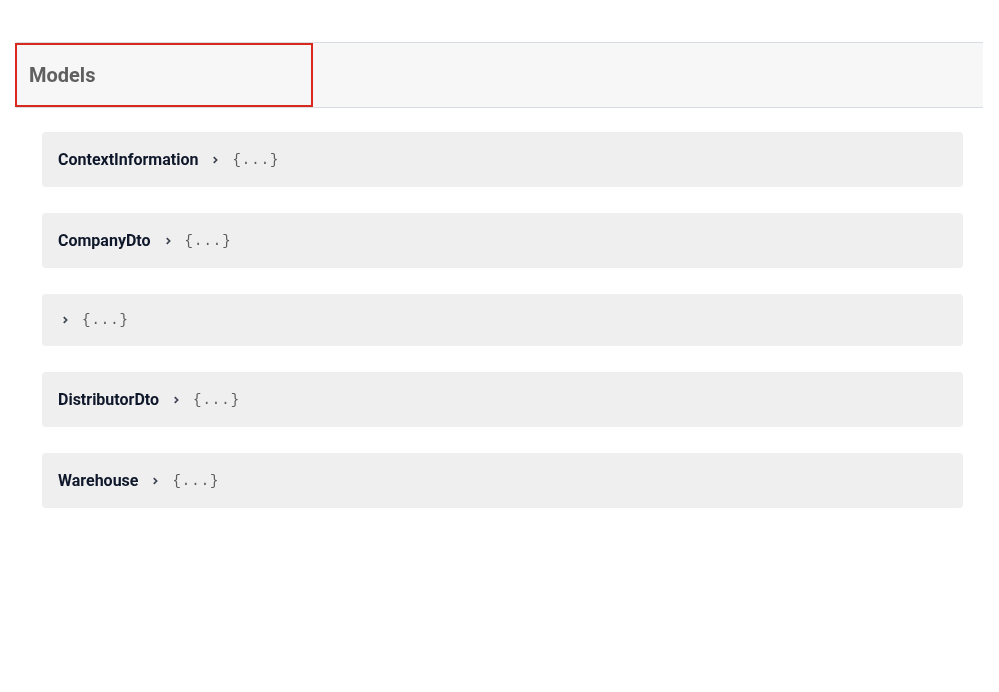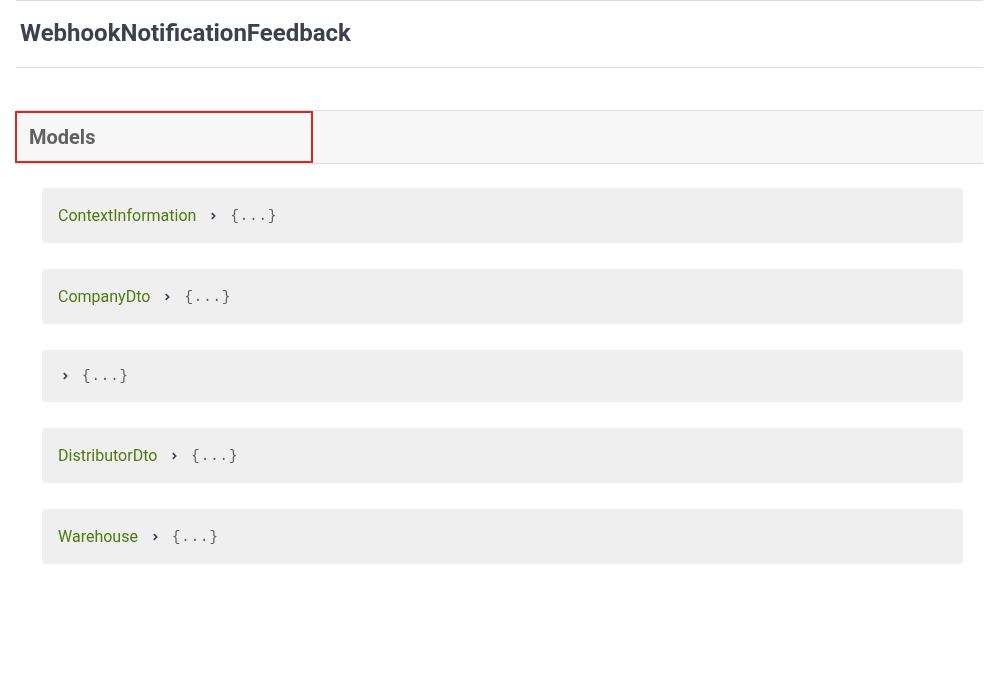--- a/index.html
+++ b/index.html
@@ -43,21 +43,21 @@
     .models-header-wrap {
       display: flex;
       align-items: stretch;
       border-bottom: 1px solid #d8dde3;
       background: #f7f7f7;
     }
     .models-header {
       display: flex;
       align-items: center;
       padding: 0 12px;
-      height: 52px;
+      height: 64px;
       font-size: 20px;
       font-weight: 700;
       color: #606060;
       width: 298px;
       border: 2px solid #d9291c;
       background: #f7f7f7;
       position: relative;
       left: -1px;
     }
     .models-header-rest {
@@ -71,22 +71,22 @@
       border-radius: 4px;
       padding: 18px 16px;
       margin-bottom: 26px;
       display: flex;
       align-items: center;
       gap: 10px;
       cursor: pointer;
     }
     .model-name {
       font-size: 16px;
-      font-weight: 400;
-      color: #4d7c0f;
+      font-weight: 700;
+      color: #0f172a;
     }
     .chevron {
       display: inline-flex;
       align-items: center;
       justify-content: center;
       width: 14px;
       height: 14px;
       color: #3b4151;
     }
     .chevron svg {
@@ -99,23 +99,20 @@
       color: #5b5b5b;
       letter-spacing: 1px;
     }
   </style>
 </head>
 <body>
 
 <div class="container">
 
 
-  <div class="tag-section">
-    <h3 class="tag-title">WebhookNotificationFeedback</h3>
-  </div>
 
   <div class="models-section">
     <div class="models-header-wrap">
       <div class="models-header">
         <span>Models</span>
       </div>
       <div class="models-header-rest"></div>
     </div>
 
     <div class="models-body">

